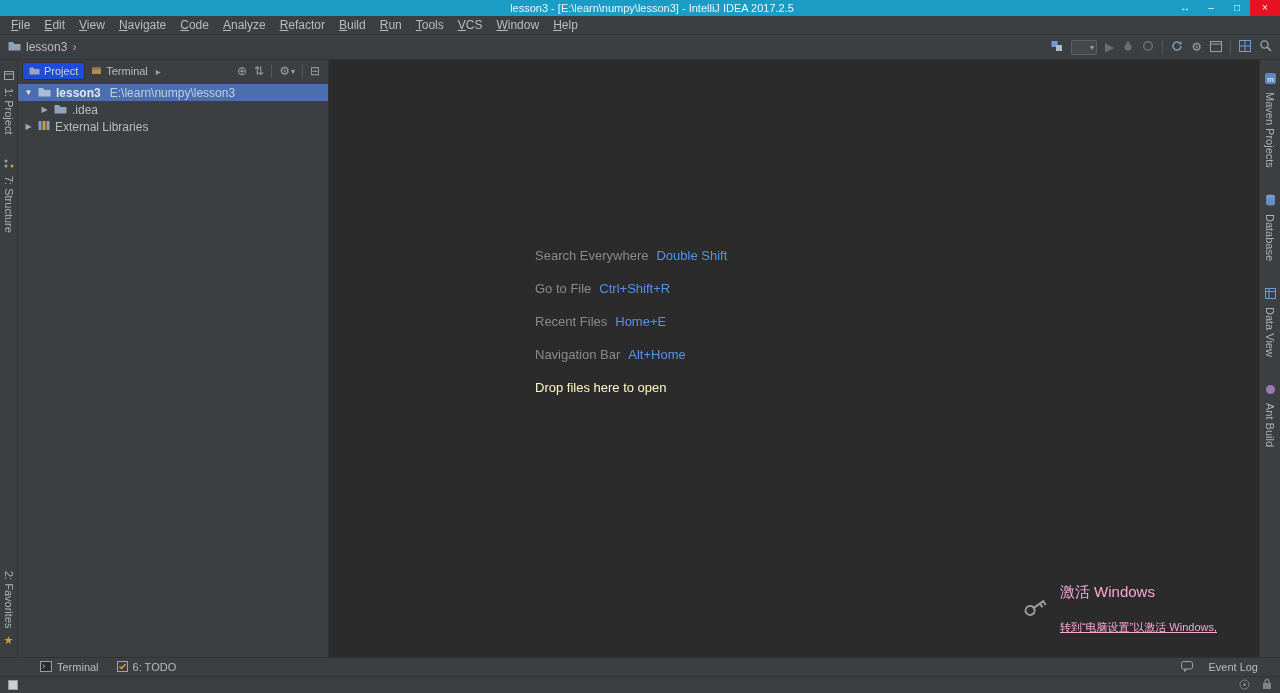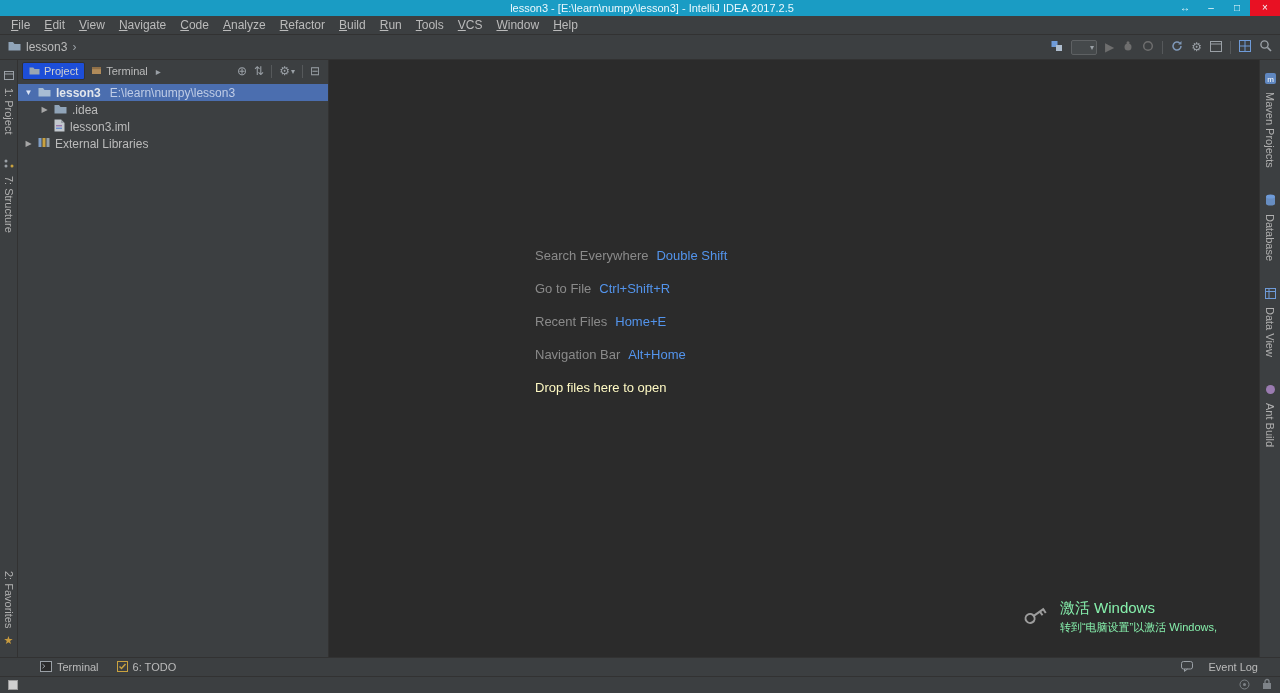--- a/index.html
+++ b/index.html
@@ -55,23 +55,23 @@
   .row-path { color:#bfcce6; margin-left:4px; }
   .pad-root { padding-left:6px; }
   .pad-child { padding-left:22px; }
 
   .editor { flex:1; background:#2b2b2b; position:relative; min-width:0; }
   .shortcuts { position:absolute; left:206px; top:186px; font-size:13px; }
   .sc-line { margin-bottom:13px; line-height:20px; color:#8a8a8a; }
   .sc-keys { color:#5394ec; margin-left:8px; }
   .drop-hint { color:#fef9c3; line-height:20px; }
 
-  .watermark { position:absolute; right:42px; bottom:22px; display:flex; align-items:center; gap:10px; color:#86efac; }
+  .watermark { position:absolute; right:42px; bottom:22px; display:flex; align-items:center; gap:10px; color:#f9a8d4; }
   .wm-l1 { font-size:15px; }
-  .wm-l2 { font-size:11px; margin-top:2px; }
+  .wm-l2 { font-size:11px; margin-top:18px;text-decoration:underline; }
 
   .strip-right { width:21px; border-left:1px solid #323232; display:flex; flex-direction:column; align-items:center; padding-top:10px; gap:24px; flex:none; }
   .strip-right .strip-item { margin-bottom:0; }
 
   
   .bottom-strip { height:19px; border-top:1px solid #323232; display:flex; align-items:center; font-size:11px; padding-left:40px; padding-right:22px; gap:18px; flex:none; }
   .tool-btn { display:flex; align-items:center; gap:5px; color:#bbbbbb; }
   .event-log { margin-left:auto; display:flex; align-items:center; gap:15px; }
 
   .statusbar { height:17px; border-top:1px solid #323232; display:flex; align-items:center; padding:0 8px; flex:none; }
@@ -245,32 +245,20 @@
         </div>
         <div class="tree-row pad-child">
           <span class="arrow">▶</span>
           <span>
             <svg width="13" height="11">
                 <path d="M0.5 2 h4.5 l1.5 2 h6 v6.5 h-12z" fill="#90a4b8"></path>
               </svg>
           </span>
           <span class="row-label">.idea</span>
         </div>
-        <div class="tree-row pad-child">
-          <span class="arrow"></span>
-          <span>
-            <svg width="11" height="13">
-                <path d="M0.5 0.5 h6.5 l3.5 3.5 v8.5 h-10z" fill="#c2c8ce"></path>
-                <path d="M7 0.5 l3.5 3.5 h-3.5z" fill="#989fa6"></path>
-                <rect x="2" y="6" width="6" height="1.4" fill="#9876aa"></rect>
-                <rect x="2" y="8.6" width="6" height="1.4" fill="#6a8fd0"></rect>
-              </svg>
-          </span>
-          <span class="row-label">lesson3.iml</span>
-        </div>
         <div class="tree-row pad-root">
           <span class="arrow">▶</span>
           <span>
             <svg width="12" height="11">
                 <rect x="0.5" y="1" width="3" height="9" fill="#7f9dc4"></rect>
                 <rect x="4.5" y="1" width="3" height="9" fill="#c9a23f"></rect>
                 <rect x="8.5" y="1" width="3" height="9" fill="#94a0a8"></rect>
               </svg>
           </span>
           <span class="row-label">External Libraries</span>

